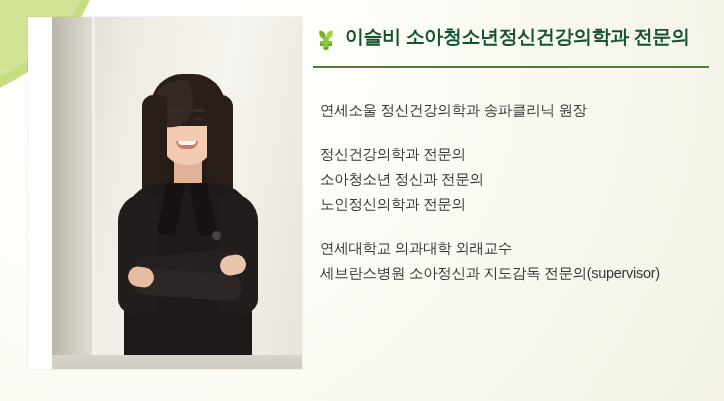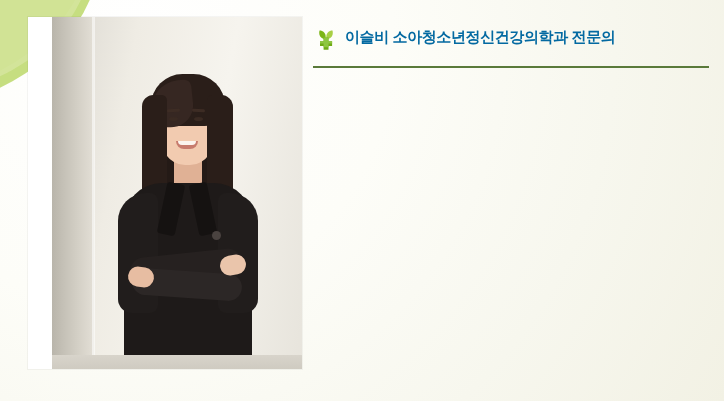--- a/index.html
+++ b/index.html
@@ -288,23 +288,23 @@
     gap: 4px;
   }
   #logo-mark {
     width: 30px;
     height: 30px;
     flex: 0 0 auto;
     position: relative;
     top: 2px;
   }
   #title-text {
-    font-size: 15px;
+    font-size: 19px;
     font-weight: bold;
-    color: #0369a1;
+    color: #14532d;
     letter-spacing: -0.4px;
     white-space: nowrap;
   }
   #title-rule {
     position: absolute;
     left: 2px;
     top: 66px;
     width: 396px;
     height: 2px;
     background: #5a7a3a;
@@ -377,15 +377,29 @@
           <path d="M21.5 6.5c-3.6 0-6.2 2.6-6.2 6.2 0 .9.2 1.7.5 2.5 3.4-.2 6-2.8 6-6.2 0-.9-.1-1.7-.3-2.5z" fill="#a8cf45"></path>
           <path d="M12.6 13.6h4.9v3.6h3.6v4.9h-3.6v3.6h-4.9v-3.6H9v-4.9h3.6z" fill="#6faa16"></path>
           <path d="M12.6 13.6h4.9v3.6h3.6v2.4h-3.6v3.6h-4.9v-3.6H9v-2.4h3.6z" fill="#8dc63f"></path>
         </svg>
       </span>
       <span id="title-text">이슬비 소아청소년정신건강의학과 전문의</span>
     </div>
 
     <div id="title-rule"></div>
 
+    <div id="body-block">
+      <div class="para">
+        <div class="line">연세소울 정신건강의학과 송파클리닉 원장</div>
+      </div>
+      <div class="para">
+        <div class="line">정신건강의학과 전문의</div>
+        <div class="line">소아청소년 정신과 전문의</div>
+        <div class="line">노인정신의학과 전문의</div>
+      </div>
+      <div class="para">
+        <div class="line">연세대학교 의과대학 외래교수</div>
+        <div class="line">세브란스병원 소아정신과 지도감독 전문의(supervisor)</div>
+      </div>
+    </div>
 
   </div>
 </div>
 
 </body></html>

